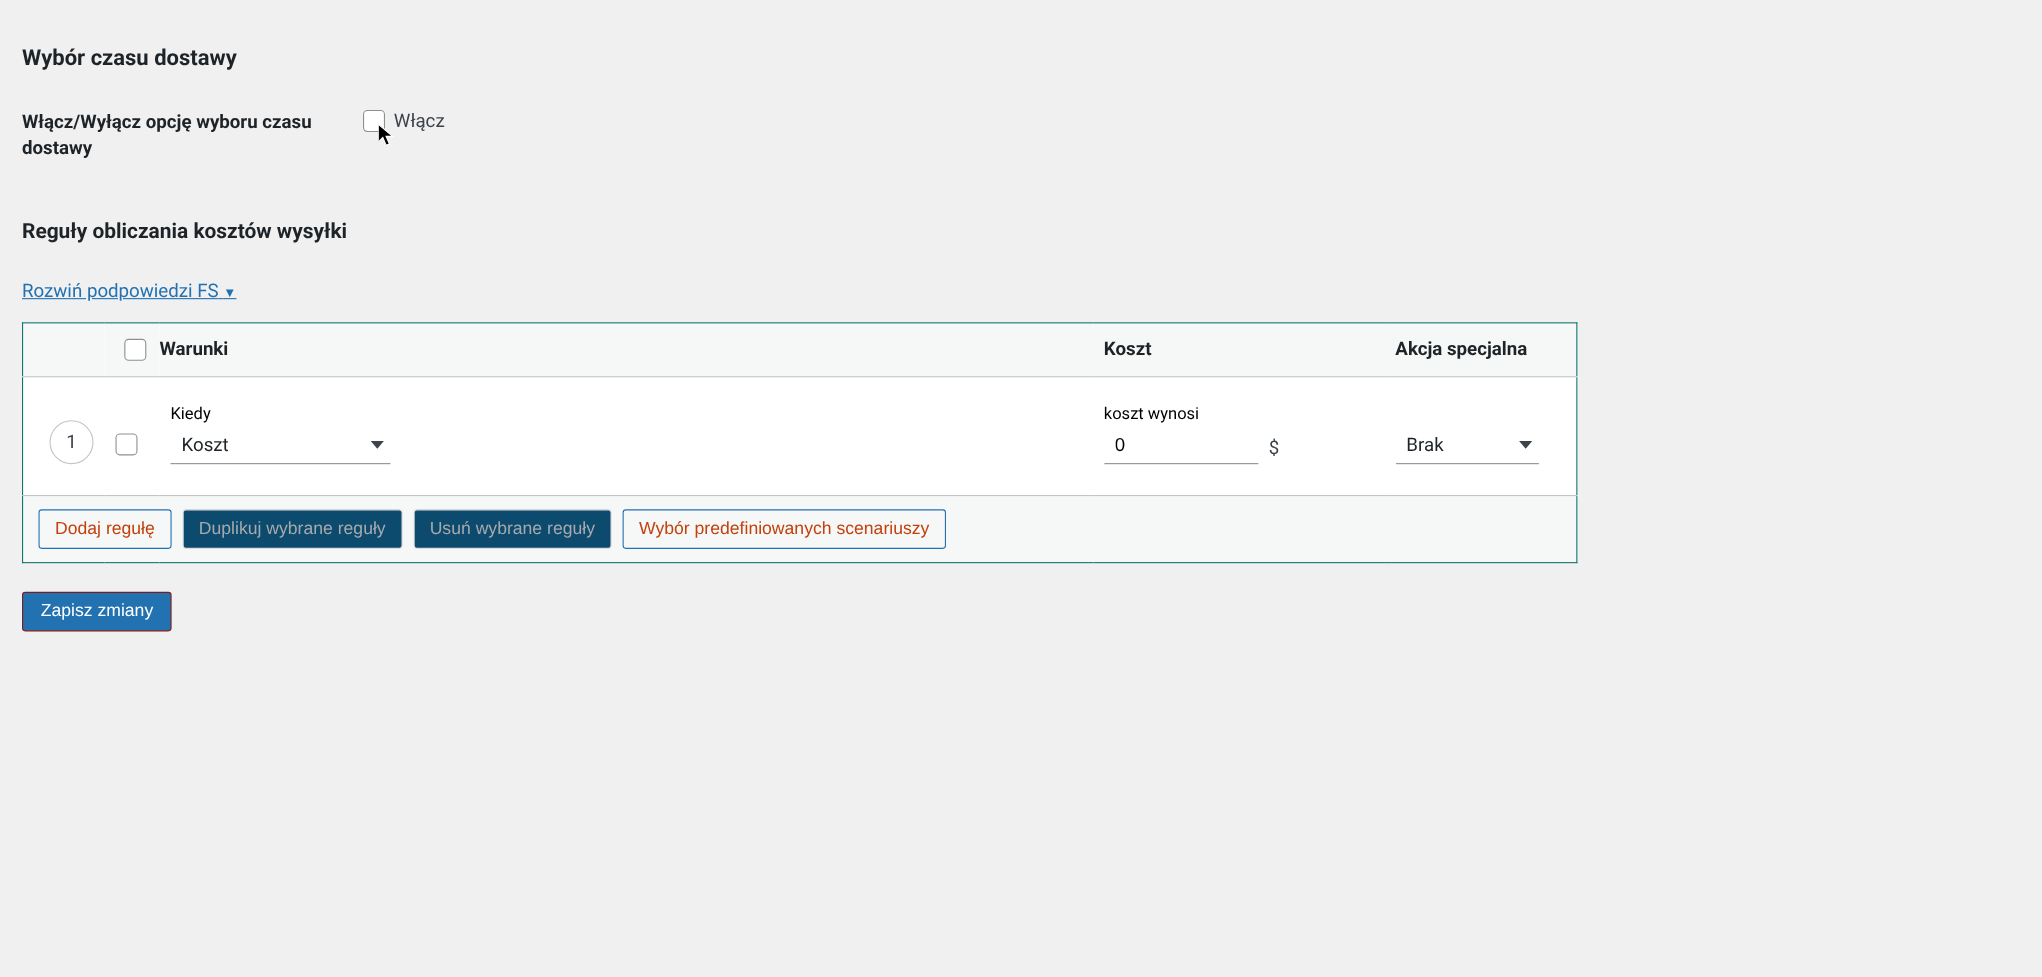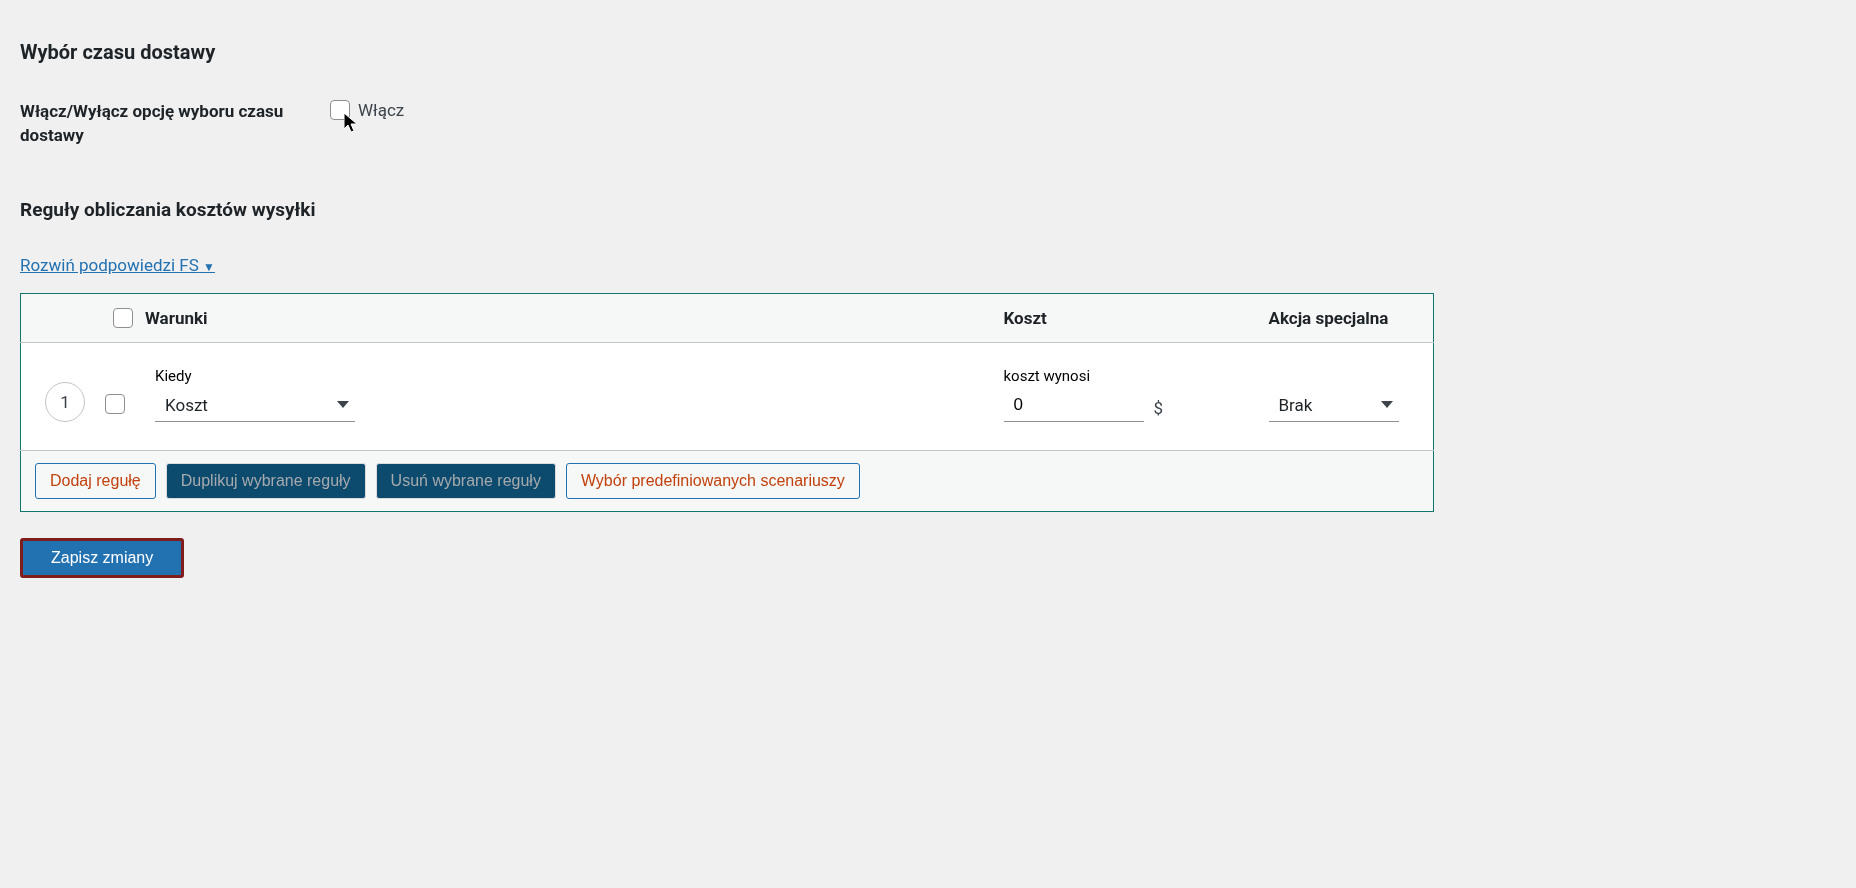--- a/index.html
+++ b/index.html
@@ -187,24 +187,24 @@
     }
     .btn-disabled {
       border-color: #dcdcde;
       color: #a7aaad;
       background: #0c4a6e;
       cursor: default;
     }
     .save-btn {
       margin-top: 26px;
       background: #2271b1;
-      border: 3px solid #7f1d1d;
+      border: 1px solid #7f1d1d;
       color: #fff;
       font-size: 16px;
-      padding: 8px 28px;
+      padding: 8px 16px;
       border-radius: 3px;
       cursor: pointer;
     }
   </style>
 </head>
 <body>
 
 
 
 <h2 class="section-title">Wybór czasu dostawy</h2>

